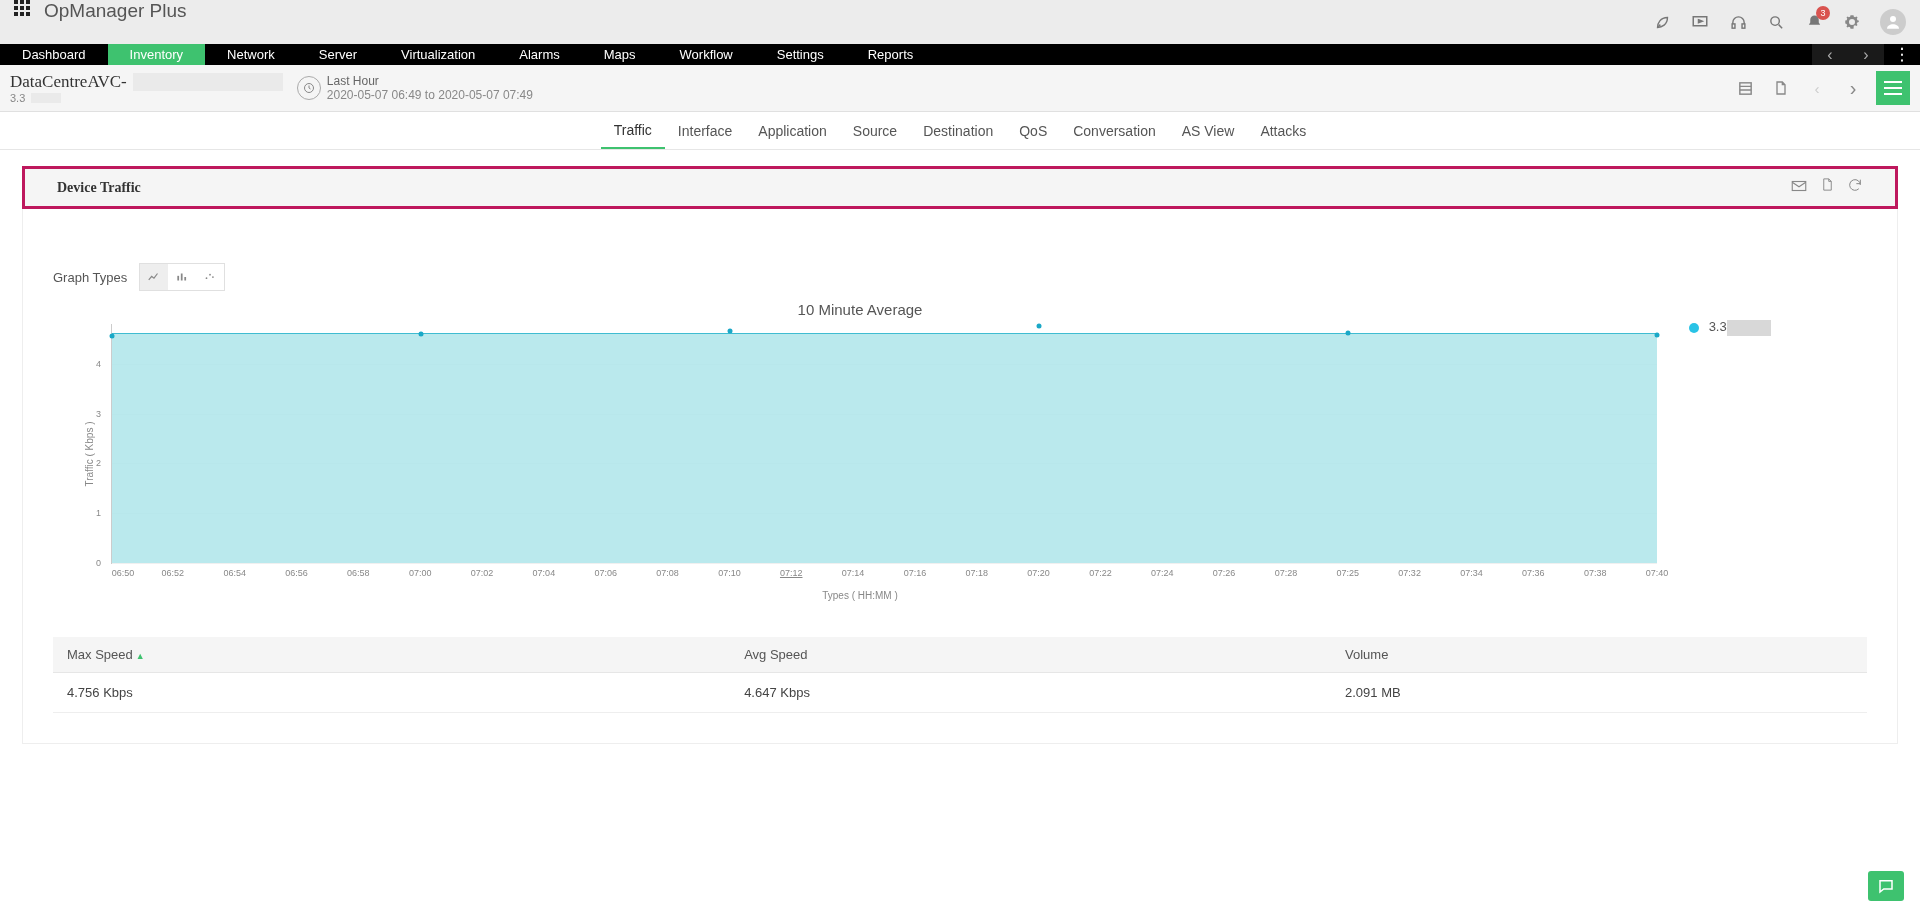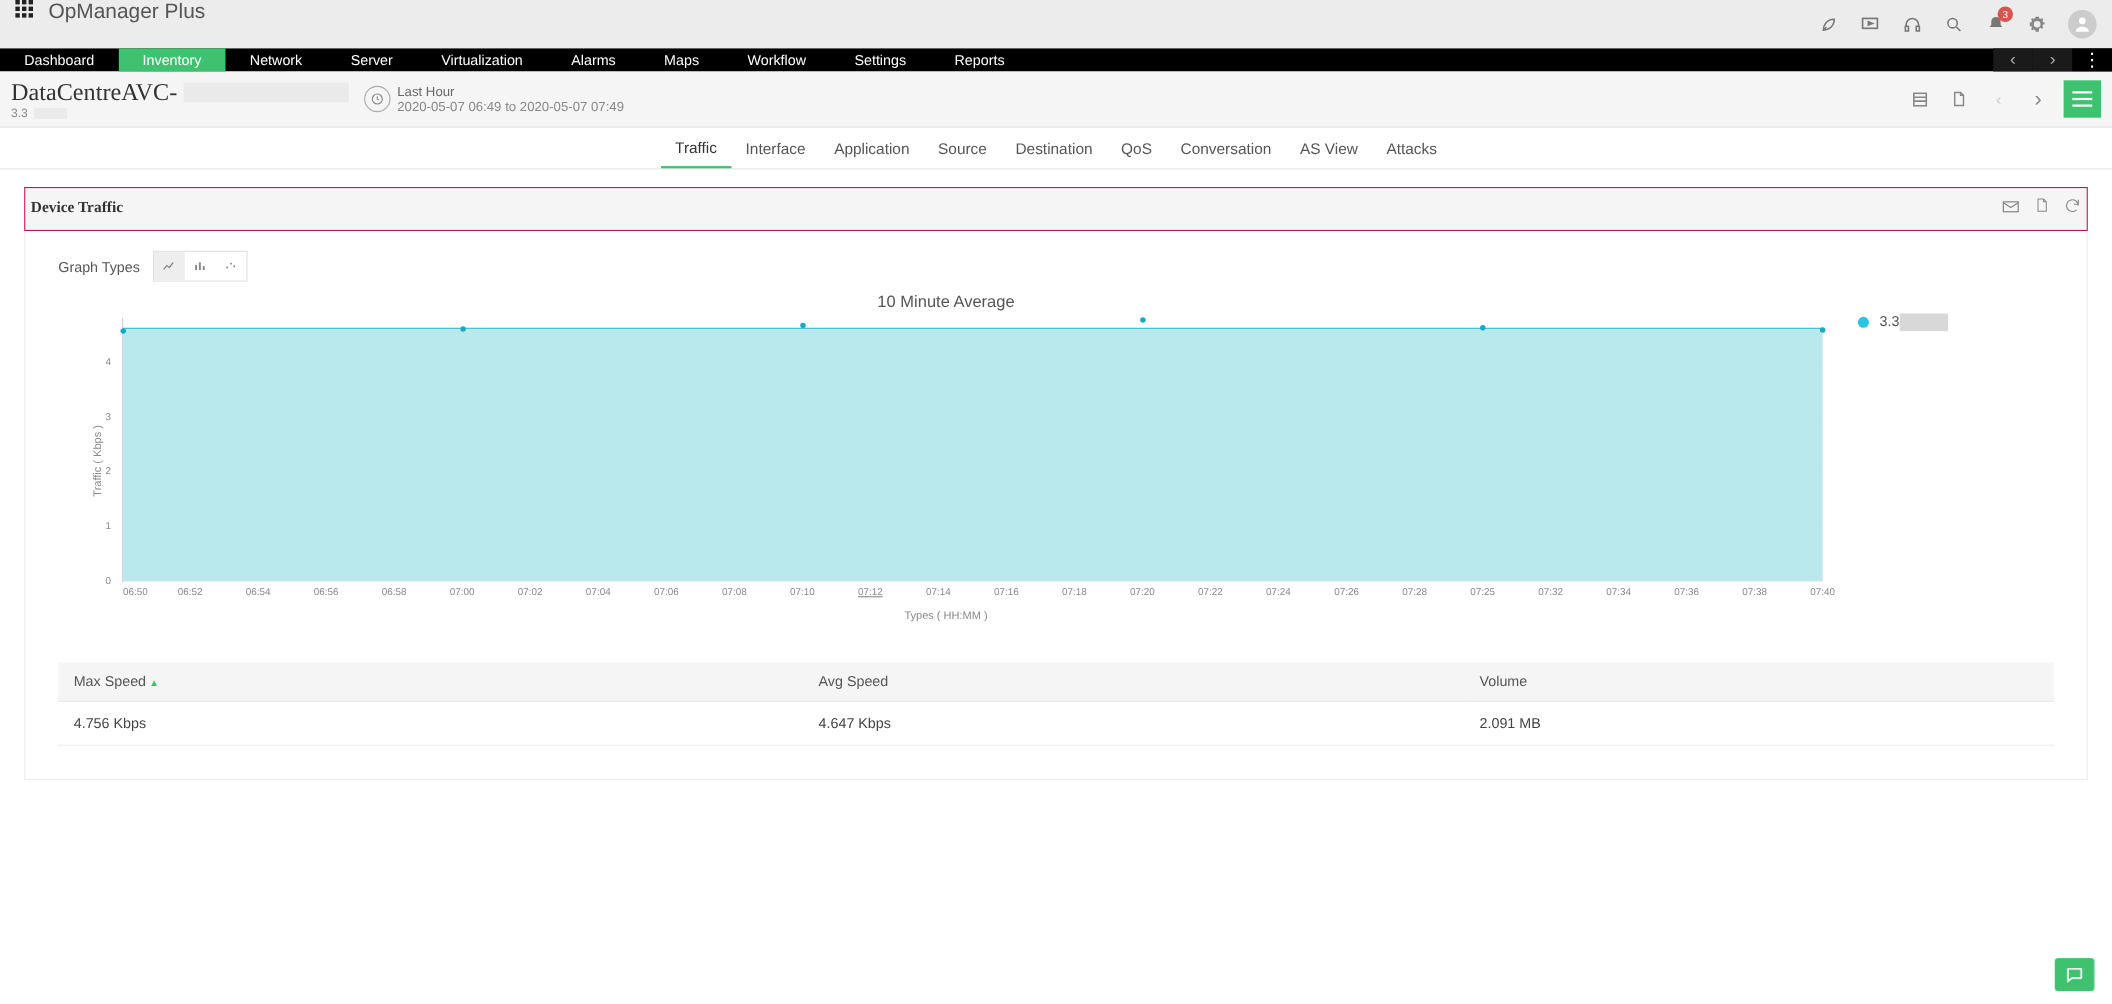--- a/index.html
+++ b/index.html
@@ -18,21 +18,21 @@
 
 .mainnav { height: 21px; background: #000; display: flex; color: #fff; font-size: 13px; }
 .mainnav .nav-item { padding: 0 22px; display: flex; align-items: center; cursor: pointer; }
 .mainnav .nav-item.active { background: #3ec26f; }
 .mainnav .nav-spacer { flex: 1; }
 .mainnav .nav-arrow { width: 36px; background: #1a1a1a; display: flex; align-items: center; justify-content: center; cursor:pointer; color:#aaa; font-size:16px; }
 .mainnav .nav-menu { width: 36px; background: #000; display: flex; align-items: center; justify-content: center; cursor:pointer; font-size:17px; color:#fff; }
 
 
 .devicebar { background: #f5f5f5; border-bottom: 1px solid #e0e0e0; display: flex; align-items: center; padding: 6px 10px; min-height: 40px; }
-.device-title { font-size: 22px; color: #333; font-family: Georgia, serif; }
+.device-title { font-size: 17px; color: #333; font-family: Georgia, serif; }
 .device-ip { font-size: 11px; color: #888; }
 .device-title-wrap {display:flex; flex-direction:column; margin-right: 14px;}
 .device-title-row { display:flex; align-items:center; gap:6px;}
 .redact { display:inline-block; background:#eaeaea; height:14px; vertical-align:middle; }
 .clock-ico { width:24px; height:24px; border:1px solid #aaa; border-radius:50%; display:flex; align-items:center; justify-content:center; color:#888; font-size:12px; margin-right:6px; }
 .time-block { display:flex; align-items:center;}
 .time-block .lh { display:flex; flex-direction:column; font-size:12px; color:#888;}
 .time-block .lh .lh-title { color:#666; }
 .devicebar-right { margin-left:auto; display:flex; align-items:center; gap:10px; }
 .devicebar-right .sq { width:26px; height:26px; display:flex; align-items:center; justify-content:center; color:#888; cursor:pointer; font-size:15px; }
@@ -40,28 +40,28 @@
 .hamburger span, .hamburger::before, .hamburger::after { content:""; display:block; width:18px; height:2px; background:#fff; }
 .hamburger { flex-direction:column; gap:4px; }
 
 
 .subtabs { display:flex; justify-content:center; border-bottom:1px solid #e6e6e6; height:38px; align-items:center; font-size:14px; color:#555;}
 .subtabs .tab { padding: 0 13px; height:100%; display:flex; align-items:center; cursor:pointer; }
 .subtabs .tab.active { color:#333; border-bottom:2px solid #3ec26f; }
 
 
 .panel { margin: 16px 22px 0 22px; }
-.panel-header { background:#f5f5f5; border:1px solid #be185d; padding:8px 5px; display:flex; align-items:center; }
+.panel-header { background:#f5f5f5; border:3px solid #be185d; padding:8px 32px; display:flex; align-items:center; }
 .panel-header h3 { font-size:14px; font-weight:600; font-family: Georgia, serif; color:#333;}
 .panel-header .ph-right { margin-left:auto; display:flex; gap:12px; color:#888;}
 .panel-header .ph-right .ico { cursor:pointer; font-size:15px; }
 
 .panel-body { border:1px solid #eee; border-top:none; padding: 18px 30px 0 30px; }
 
-.graph-controls { display:flex; align-items:center; gap:12px; font-size:13px; color:#555; margin-bottom:6px;}
+.graph-controls { display:flex; align-items:center; gap:12px; font-size:13px; color:#555; margin-bottom:6px;margin-top:36px;}
 .graph-controls .gt { display:flex; border:1px solid #e0e0e0; }
 .graph-controls .gt .gtb { width:28px; height:26px; display:flex; align-items:center; justify-content:center; cursor:pointer; color:#888; font-size:14px; }
 .graph-controls .gt .gtb.active { background:#eee; }
 
 
 .chart-wrap { display:flex; }
 .chart-main { flex:1; position:relative; }
 .chart-title { text-align:center; font-size:15px; color:#555; margin:4px 0 6px;}
 .legend { width:200px; padding:22px 0 0 22px; font-size:13px; color:#555; }
 .legend .dot { display:inline-block; width:10px; height:10px; border-radius:50%; background:#29c3e6; margin-right:6px; vertical-align:middle;}

